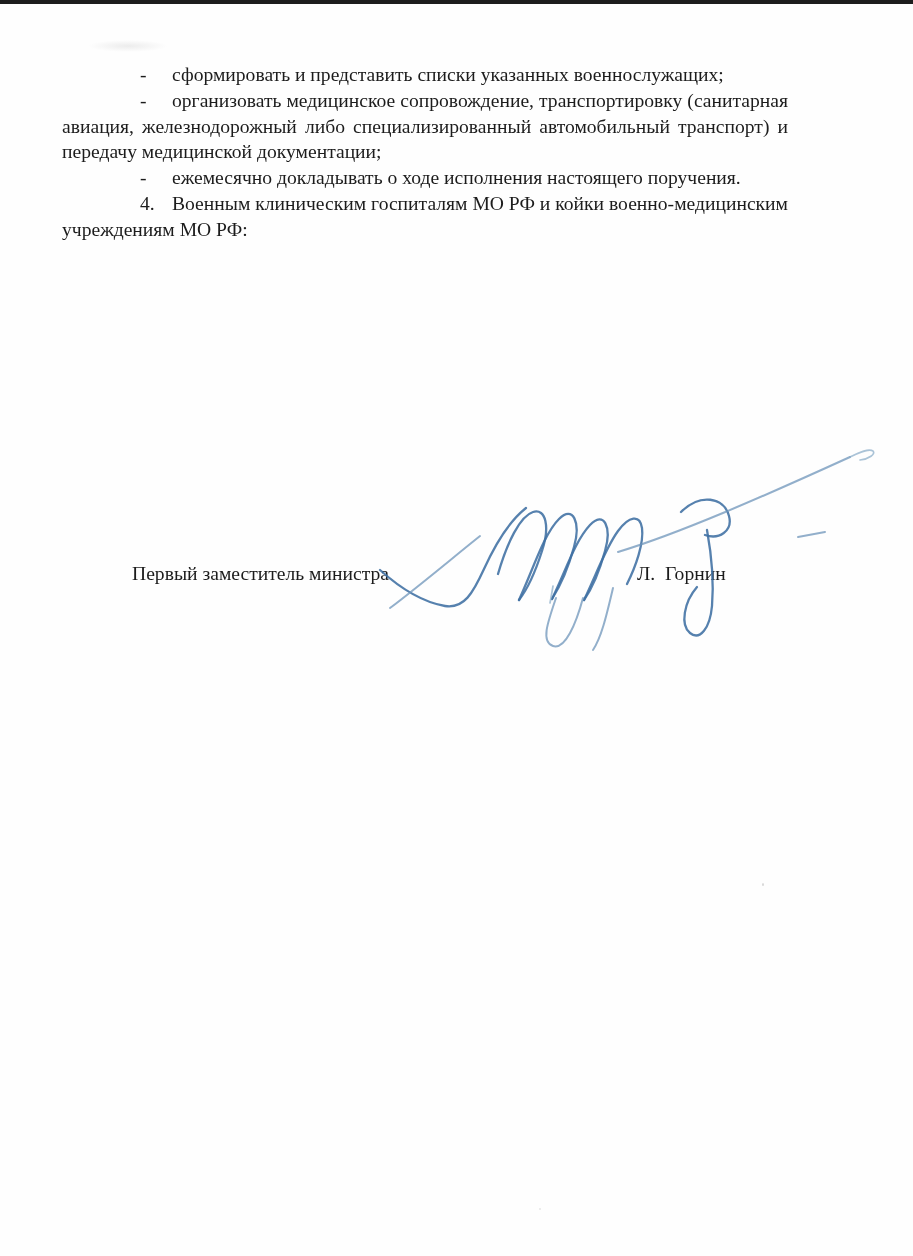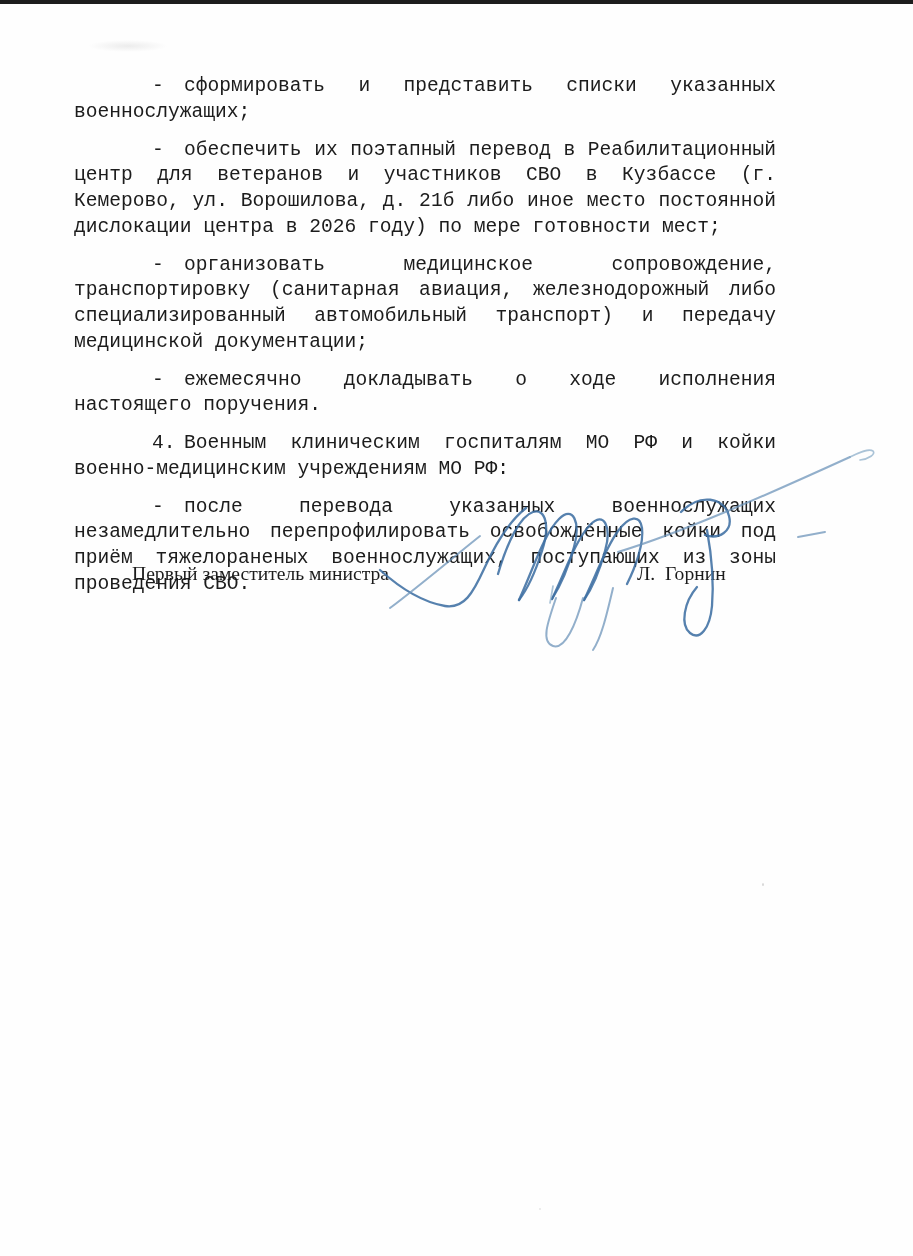--- a/index.html
+++ b/index.html
@@ -33,24 +33,23 @@
   .speck-2 { left: 539px; top: 1208px; width: 2px; height: 2px; background:#e6e6e6; }
   .letter-body {
     position: absolute;
     left: 62px; top: 62px;
     width: 726px;
     color: #1c1c1c;
     font-size: 19.6px;
     line-height: 25.75px;
   }
   p.para {
-    margin: 12px;
+    margin: 0;
     text-align: justify;
     text-indent: 78px;
-    font-family: Liberation Mono, monospace;
   }
   .marker {
     display: inline-block;
     width: 32px;
     text-indent: 0;
   }
   .sig-row { position: absolute; left: 0; top: 0; width: 913px; height: 0; }
   .sig-label {
     position: absolute; left: 132px; top: 563px;
     color: #1c1c1c; font-size: 19.6px; white-space: nowrap;
@@ -78,25 +77,23 @@
 
 <div class="page">
 
   <div class="scan-bar-top"></div>
   <div class="scan-smudge"></div>
   <div class="scan-speck speck-1"></div>
   <div class="scan-speck speck-2"></div>
 
   <div class="letter-body">
     <p class="para"><span class="marker">-</span><span>сформировать и представить списки указанных военнослужащих;</span></p>
-    <p class="para"><span class="marker">-</span><span>обеспечить их поэтапный перевод в Реабилитационный центр для ветеранов и участников СВО в Кузбассе (г. Кемерово, ул. Ворошилова, д. 21б либо иное место постоянной дислокации центра в 2026 году) по мере готовности мест;</span></p>
     <p class="para"><span class="marker">-</span><span>организовать медицинское сопровождение, транспортировку (санитарная авиация, железнодорожный либо специализированный автомобильный транспорт) и передачу медицинской документации;</span></p>
     <p class="para"><span class="marker">-</span><span>ежемесячно докладывать о ходе исполнения настоящего поручения.</span></p>
     <p class="para"><span class="marker">4.</span><span>Военным клиническим госпиталям МО РФ и койки военно-медицинским учреждениям МО РФ:</span></p>
-    <p class="para"><span class="marker">-</span><span>после перевода указанных военнослужащих незамедлительно перепрофилировать освобождённые койки под приём тяжелораненых военнослужащих, поступающих из зоны проведения СВО.</span></p>
   </div>
 
   <div class="sig-row">
     <span class="sig-label">Первый заместитель министра</span>
     <span class="sig-name">Л.&nbsp; Горнин</span>
   </div>
 
   <svg class="sig-svg" viewBox="0 0 563 230" xmlns="http://www.w3.org/2000/svg" aria-hidden="true">
 
     <path class="ink-main" d="M 30 140 C 50 158, 72 172, 95 176 C 114 179, 123 163, 134 139 C 144 117, 158 92, 176 78"></path>

